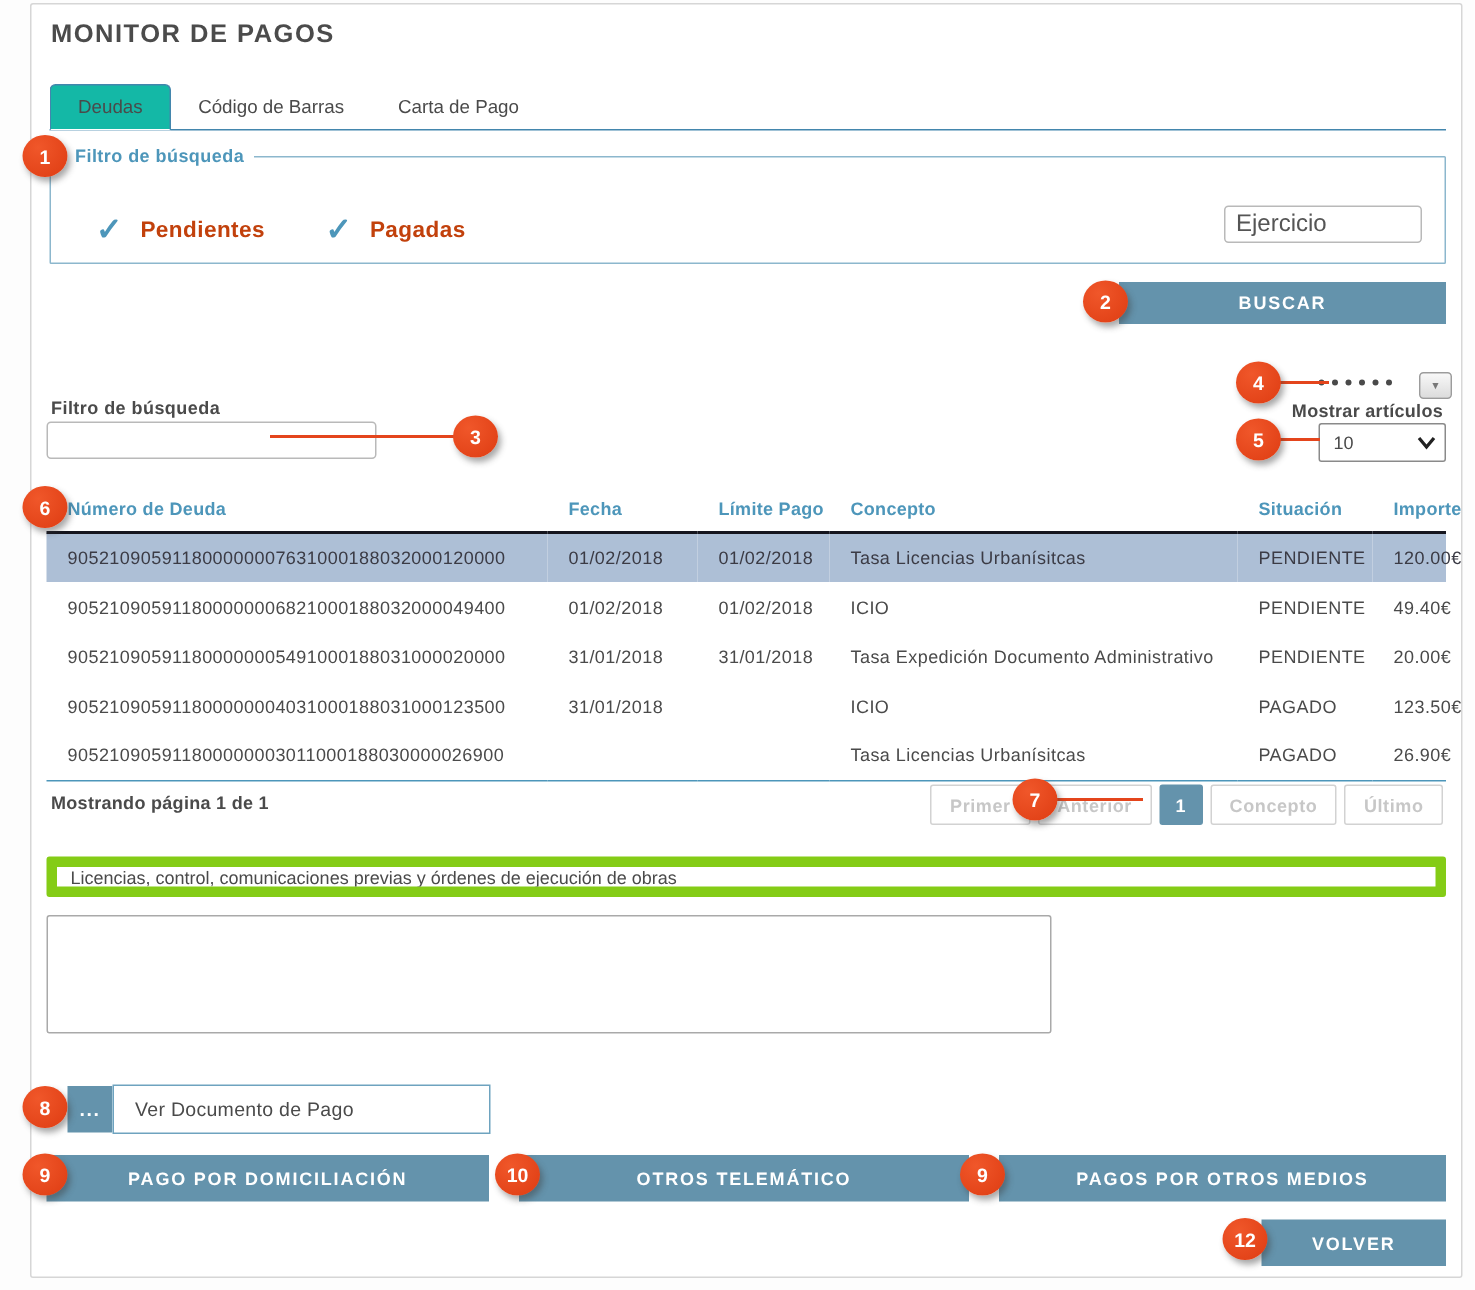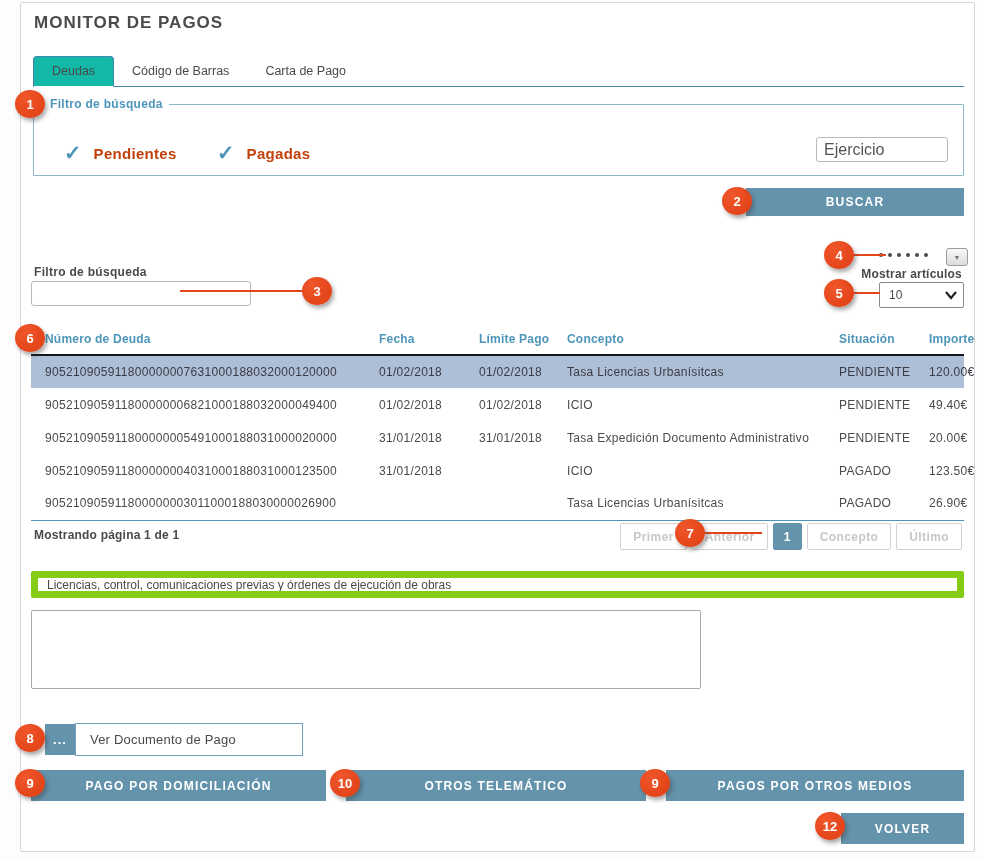--- a/index.html
+++ b/index.html
@@ -79,21 +79,21 @@
 
   .concept-input { position:absolute; left:10px; top:568px; width:933px; height:27px;
                    border:7px solid #84cc16; border-radius:2px; font-size:12px; padding:0 9px;
                    font-family:"Liberation Sans", sans-serif; color:#4a4a4a; }
   .notes-area { position:absolute; left:10px; top:607px; width:670px; height:79px;
                 border:1px solid #a9a9a9; border-radius:2px; resize:none;
                 font-family:"Liberation Sans", sans-serif; font-size:12px; padding:6px; }
 
   .doc-more { position:absolute; left:24px; top:721px; width:30px; height:31px;
               font-size:13px; letter-spacing:1px; }
-  .doc-box { position:absolute; left:54px; top:720px; width:228px; height:33px;
+  .doc-box { position:absolute; left:54px; top:720px; width:252px; height:33px;
              border:1px solid #6ea3bf; background:#fff; display:flex; align-items:center;text-align:right; }
   .doc-box span { font-size:13px; color:#4a4a4a; padding-left:14px; letter-spacing:0.2px; }
 
   .btn-domiciliacion { position:absolute; left:10px;  top:767px; width:295px; height:31px; }
   .btn-telematico    { position:absolute; left:325px; top:767px; width:300px; height:31px; }
   .btn-otros         { position:absolute; left:645px; top:767px; width:298px; height:31px; }
   .btn-volver        { position:absolute; left:820px; top:810px; width:123px; height:31px; }
 
   
   .badge { position:absolute; width:30px; height:28px; border-radius:50%;

